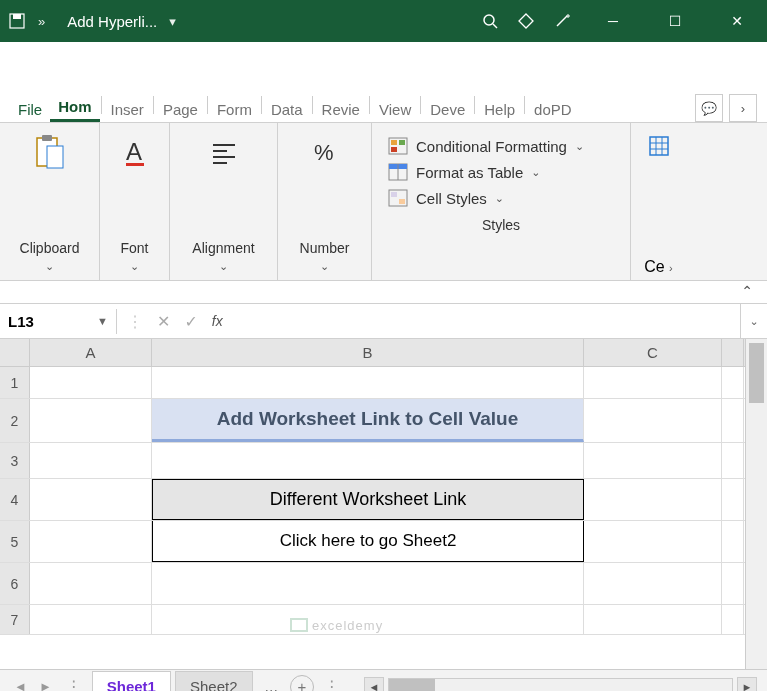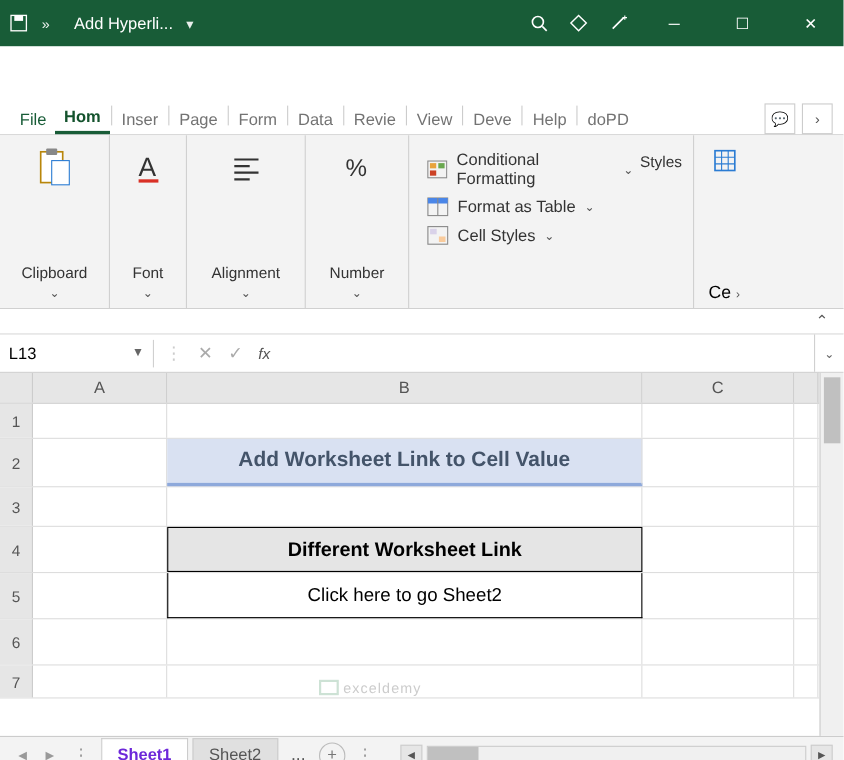--- a/index.html
+++ b/index.html
@@ -15,45 +15,45 @@
 .tabs .tab.file { color: #185c37; font-weight: 400; }
 .tabs .tab.active { color: #14532d; font-weight: 600; border-bottom: 3px solid #185c37; }
 .tabs .sep { width: 1px; height: 18px; background: #ccc; margin: 0 1px; align-self: center; }
 .tabs .endicons { margin-left: auto; display: flex; gap: 6px; align-items: center; }
 .tabs .tabicon { width: 28px; height: 28px; border: 1px solid #ccc; display: flex; align-items: center; justify-content: center; font-size: 13px; color: #555; }
 .ribbon { background: #f3f3f3; height: 158px; display: flex; border-bottom: 1px solid #d0d0d0; position: relative; }
 .ribbon .group { border-right: 1px solid #d0d0d0; padding: 8px 6px 4px 6px; display: flex; flex-direction: column; align-items: center; justify-content: space-between; }
 .ribbon .group .icon-large { width: 48px; height: 44px; display: flex; align-items: center; justify-content: center; font-size: 26px; }
 .ribbon .group .label { font-size: 14px; color: #333; text-align: center; line-height: 1.2; padding-bottom: 2px; }
 .ribbon .chev-down { font-size: 11px; color: #555; }
-.ribbon .styles-group { flex: 0 0 auto; padding: 10px 10px 4px 10px; display: flex; flex-direction: row; justify-content: flex-start; }
+.ribbon .styles-group { flex: 0 0 auto; padding: 10px 10px 4px 10px; display: flex; flex-direction: column; justify-content: flex-start; }
 .ribbon .styles-item { display: flex; align-items: center; gap: 8px; font-size: 15px; color: #333; padding: 4px 6px; }
 .ribbon .styles-label { text-align: center; font-size: 14px; color: #333; padding-top: 6px; }
 .ribbon .cells-group { border-left: 1px solid #d0d0d0; padding: 8px 2px 4px 8px; display: flex; flex-direction: column; align-items: center; justify-content: space-between; }
 .ribbon-collapse-row { height: 22px; background: #fff; position: relative; }
 .ribbon-collapse-row .caret-up { position: absolute; right: 14px; top: 2px; font-size: 14px; color: #555; }
 .formula-bar { height: 36px; display: flex; align-items: center; border-top: 1px solid #d0d0d0; border-bottom: 1px solid #d0d0d0; background: #fff; }
-.namebox { width: 140px; border-right: 1px solid #d0d0d0; padding: 4px 8px; display: flex; align-items: center; justify-content: space-between; font-size: 15px; }
+.namebox { width: 117px; border-right: 1px solid #d0d0d0; padding: 4px 8px; display: flex; align-items: center; justify-content: space-between; font-size: 15px; font-weight: bold; }
 .namebox .dd { font-size: 11px; color: #666; }
 .fx-section { display: flex; align-items: center; gap: 14px; padding: 0 10px; color: #aaa; }
 .fx-section .fx { font-style: italic; color: #555; font-size: 14px; }
 .formula-input { flex: 1; padding: 0 8px; font-size: 15px; border-right: 1px solid #d0d0d0; height: 100%; }
 .formula-expand { width: 26px; text-align: center; color: #666; font-size: 11px; }
 .grid-area { display: flex; height: 330px; position: relative; }
 .grid { flex: 1; overflow: hidden; }
 .col-headers { display: flex; height: 28px; background: #e6e6e6; border-bottom: 1px solid #ccc; }
 .corner { width: 30px; border-right: 1px solid #ccc; background: #e6e6e6; }
 .col-header { border-right: 1px solid #ccc; display: flex; align-items: center; justify-content: center; font-size: 15px; color: #555; background: #e6e6e6; }
 .col-A { width: 122px; } .col-B { width: 432px; } .col-C { width: 138px; } .col-D { width: 22px; }
 .row { display: flex; border-bottom: 1px solid #ddd; }
 .row-header { width: 30px; display: flex; align-items: center; justify-content: center; background: #e6e6e6; border-right: 1px solid #ccc; font-size: 14px; color: #555; }
 .cell { border-right: 1px solid #ddd; display: flex; align-items: center; padding: 0 6px; font-size: 17px; text-align: right; }
 .row-1 { height: 32px; } .row-2 { height: 44px; } .row-3 { height: 36px; } .row-4 { height: 42px; } .row-5 { height: 42px; } .row-6 { height: 42px; } .row-7 { height: 30px; }
 .title-cell { background: #d9e1f2; color: #44546a; font-weight: 700; font-size: 19px; justify-content: center; border-bottom: 3px solid #8ea9db; }
-.header-cell { background: #e5e5e5; font-weight: 700; font-size: 18px; justify-content: center; border: 1.5px solid #000 !important; }
+.header-cell { background: #e5e5e5; font-weight: 400; font-size: 18px; justify-content: center; border: 1.5px solid #000 !important; }
 .data-cell { font-size: 17px; justify-content: center; border: 1.5px solid #000 !important; border-top: none !important; }
 .vscroll { width: 22px; background: #f0f0f0; border-left: 1px solid #ccc; position: relative; }
 .vscroll .thumb { position: absolute; top: 4px; left: 3px; width: 15px; height: 60px; background: #c0c0c0; }
 .sheet-tabs { height: 34px; background: #f3f3f3; display: flex; align-items: center; border-top: 1px solid #ccc; padding: 0 10px; gap: 4px; }
 .sheet-tabs .nav { color: #999; font-size: 13px; padding: 0 4px; }
 .sheet-tabs .dots { color: #999; padding: 0 6px; }
 .sheet-tab { padding: 6px 14px; font-size: 15px; background: #e0e0e0; border: 1px solid #ccc; color: #555; }
 .sheet-tab.active { background: #fff; color: #6d28d9; font-weight: 600; border-bottom: 2px solid #185c37; }
 .sheet-tabs .more { padding: 4px 8px; color: #555; }
 .sheet-tabs .add { width: 24px; height: 24px; border: 1px solid #bbb; border-radius: 50%; display: flex; align-items: center; justify-content: center; color: #777; font-size: 15px; }

